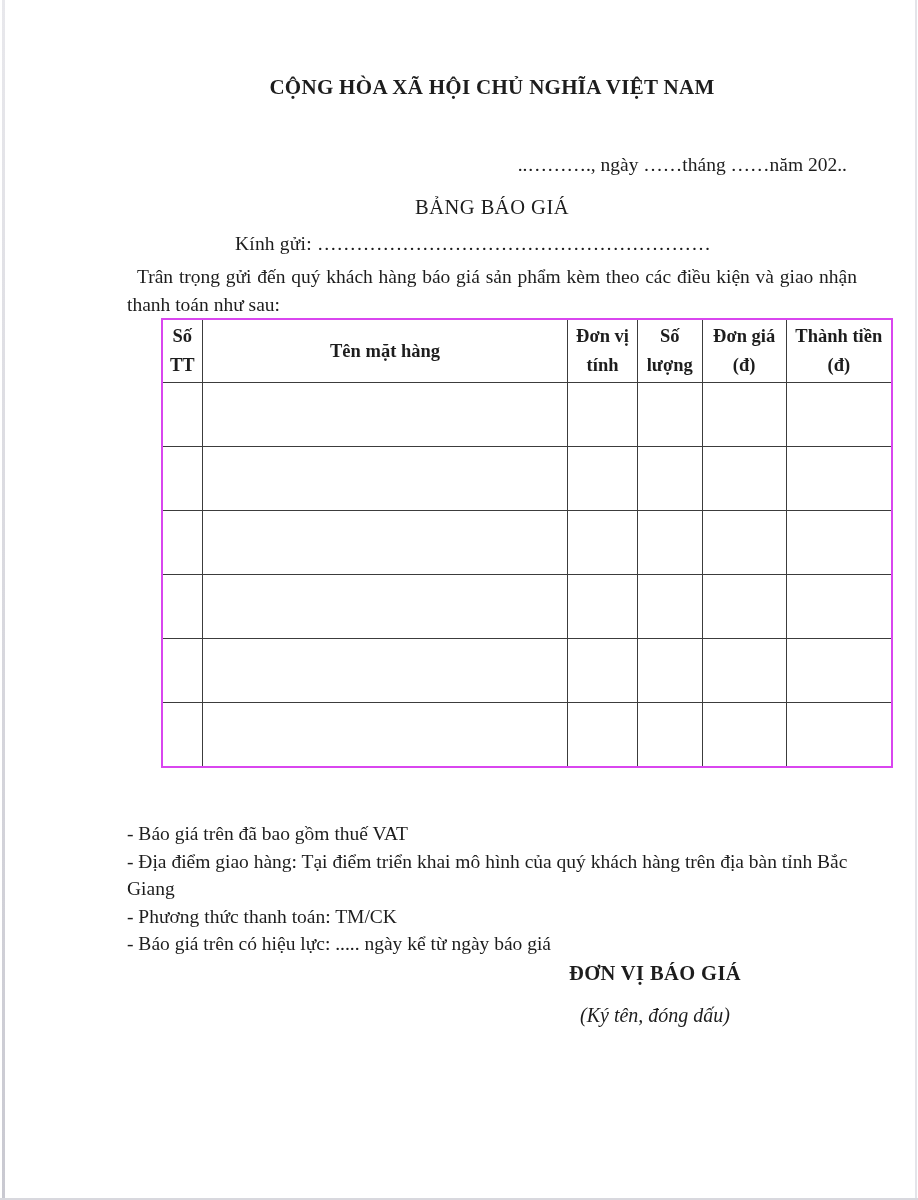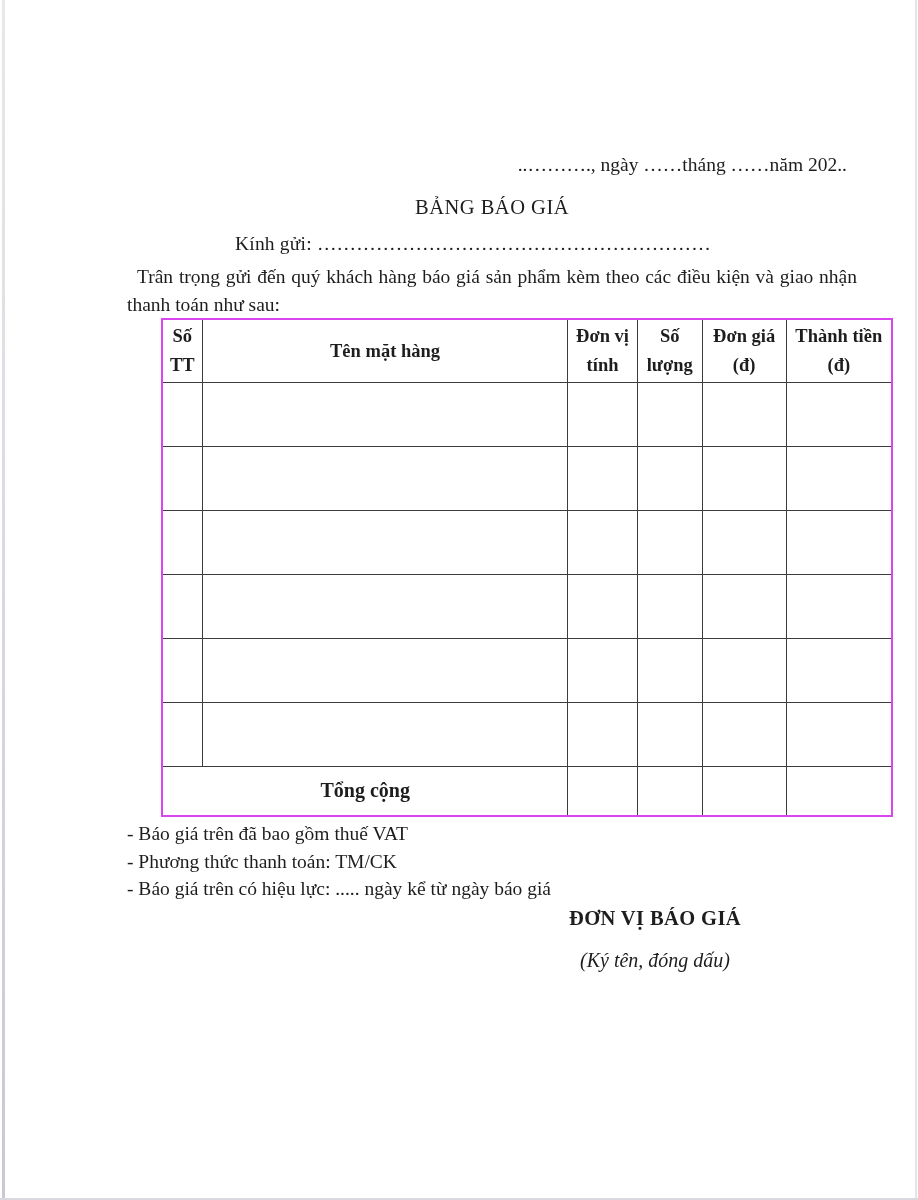--- a/index.html
+++ b/index.html
@@ -68,20 +68,21 @@
 </style>
 </head>
 <body>
 
 <div class="edge edge-left"></div>
 <div class="edge edge-right"></div>
 <div class="edge edge-bottom"></div>
 
 <div class="doc">
 
+  <div class="national-title">CỘNG HÒA XÃ HỘI CHỦ NGHĨA VIỆT NAM</div>
 
 
   <div class="date-line">..………., ngày ……tháng ……năm 202..</div>
 
   <div class="doc-title">BẢNG BÁO GIÁ</div>
 
   <div class="salutation">Kính gửi: ……………………………………………………</div>
 
   <div class="intro">Trân trọng gửi đến quý khách hàng báo giá sản phẩm kèm theo các điều kiện và giao nhận thanh toán như sau:</div>
 
@@ -176,34 +177,26 @@
           <td></td>
       </tr>
       <tr>
         <td></td>
           <td></td>
           <td></td>
           <td></td>
           <td></td>
           <td></td>
       </tr>
-      <tr class="total-row">
-        <td colspan="2" class="total-label-cell">
-          <span>Tổng cộng</span>
-        </td>
-        <td></td>
-        <td></td>
-        <td></td>
-        <td></td>
-      </tr>
     </tbody>
   </table>
 
   <div class="bottom-block">
     <p>- Báo giá trên đã bao gồm thuế VAT</p>
+    <p>- Địa điểm giao hàng: Tại điểm triển khai mô hình của quý khách hàng trên địa bàn tỉnh Bắc Giang</p>
     <p>- Phương thức thanh toán: TM/CK</p>
     <p>- Báo giá trên có hiệu lực: ..... ngày kể từ ngày báo giá</p>
     <div class="signature">
       <div class="sig-title">ĐƠN VỊ BÁO GIÁ</div>
       <div class="sig-note">(Ký tên, đóng dấu)</div>
     </div>
   </div>
 
 </div>
 

